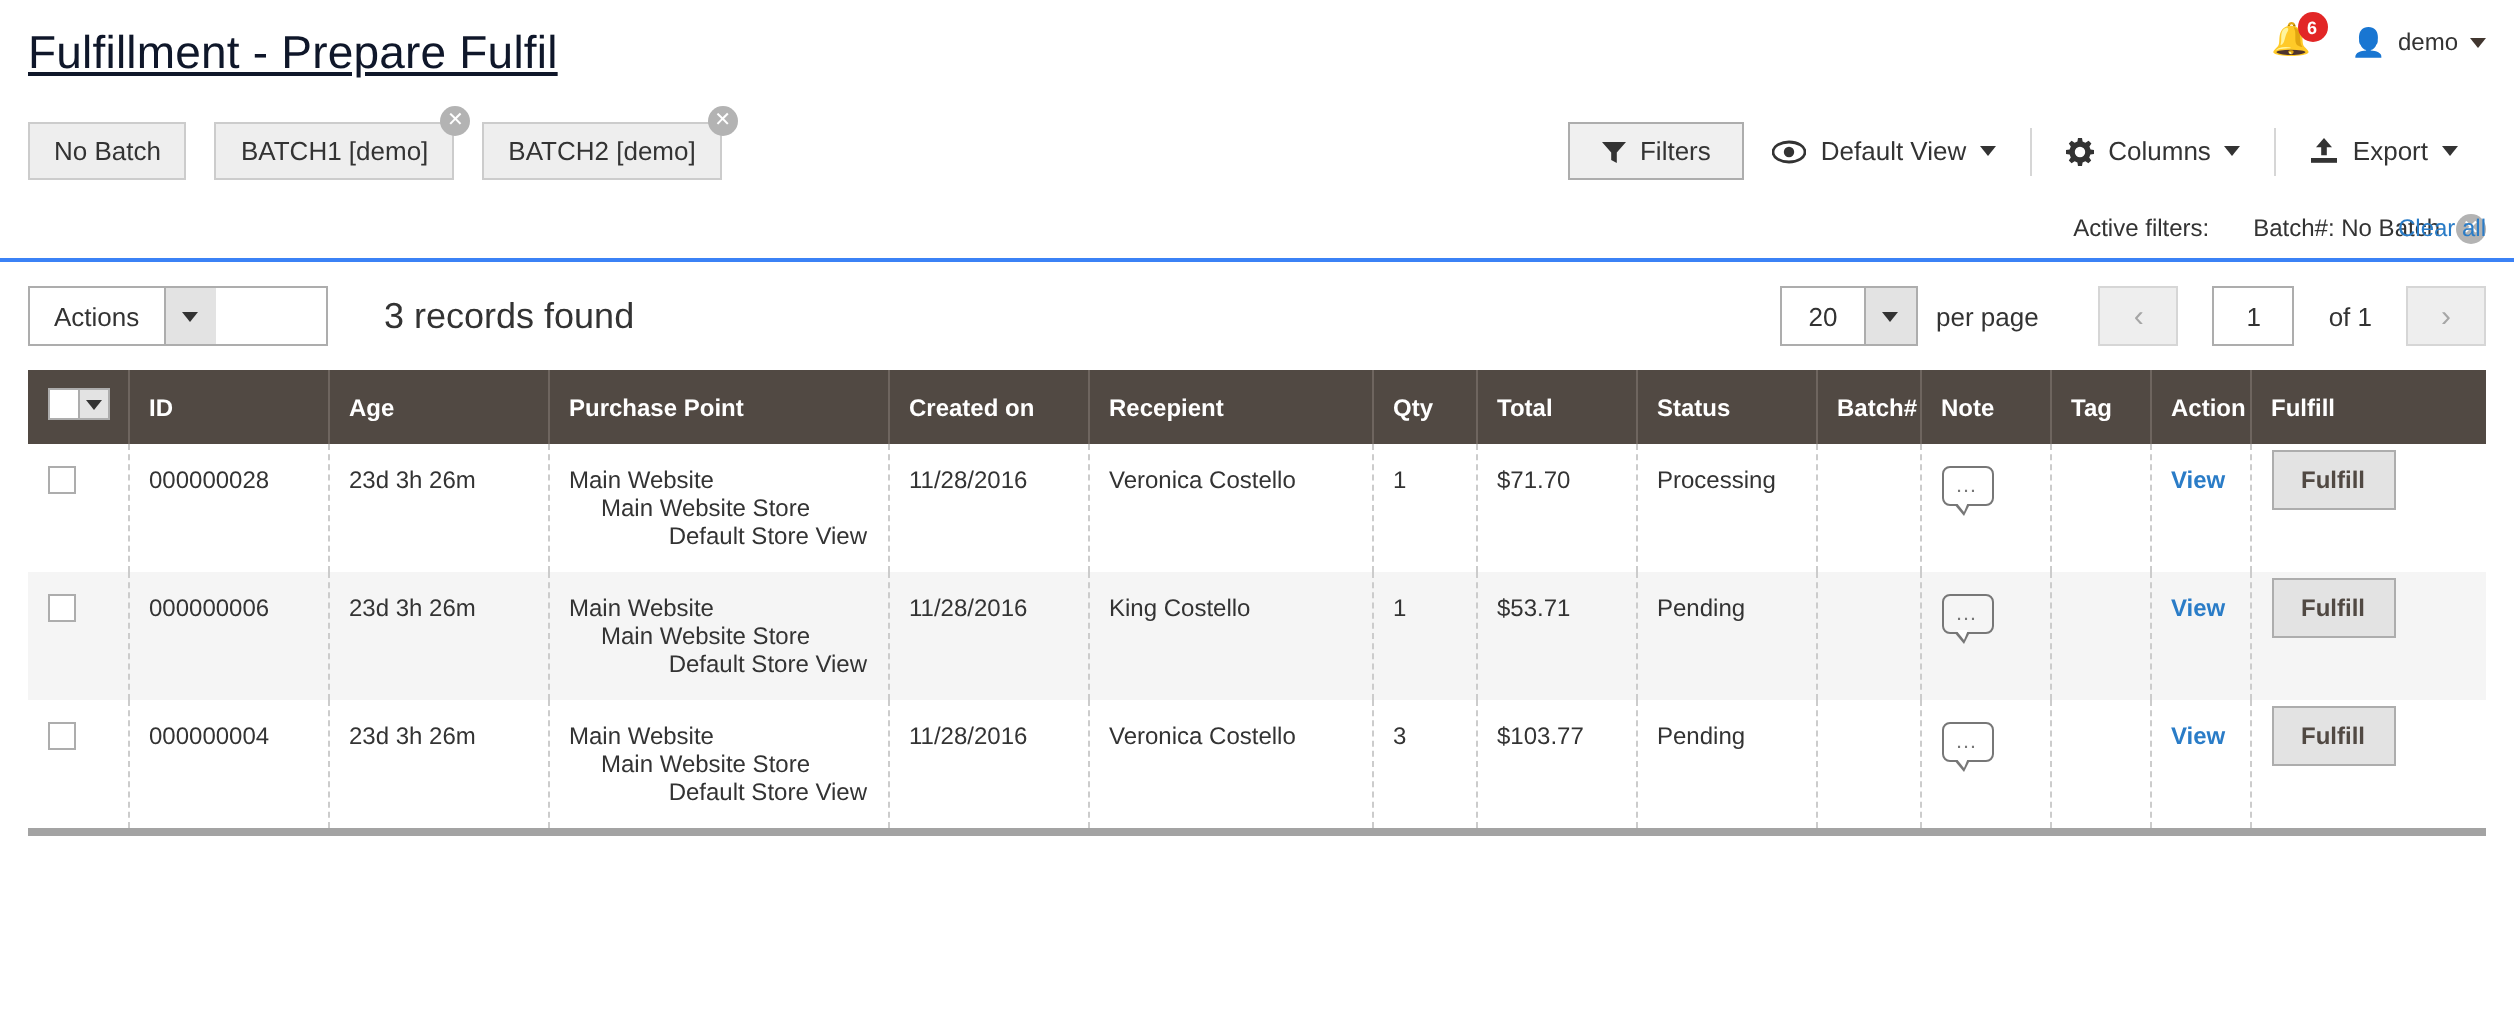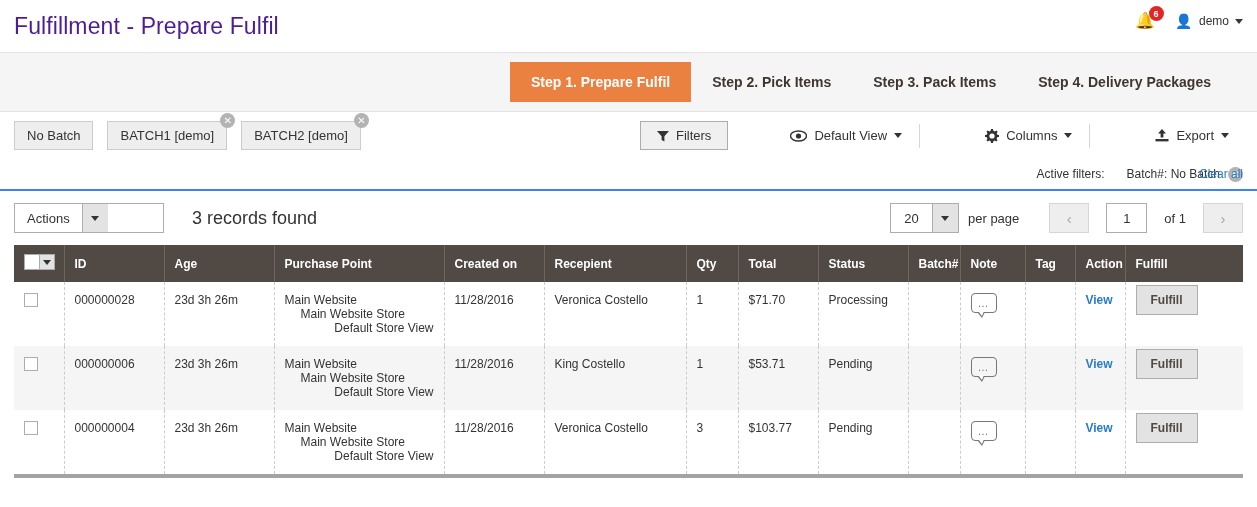--- a/index.html
+++ b/index.html
@@ -16,22 +16,23 @@
   
   .page-header {
     height: 52px;
     display: flex; align-items: center;
     padding: 0 14px;
     position: relative;
   }
   .page-title {
     font-size: 23px;
     font-weight: 400;
-    color: #4c1d95;
+    color: #0f172a;
     letter-spacing: .1px;
+    text-decoration: underline;
   }
   .header-right {
     position: absolute; right: 14px; top: 8px;
     display: flex; align-items: center; gap: 18px;
   }
   .notif { position: relative; width: 24px; height: 26px; display:flex; align-items:center; justify-content:center; cursor:pointer;}
   .bell { color: #41362f; font-size: 16px; line-height: 1; }
   .notif-badge {
     position: absolute; top: -2px; right: -6px;
     background: #e22626; color: #fff;
@@ -92,21 +93,21 @@
     cursor: pointer;
   }
   .toolbar-right {
     position: absolute; right: 14px; top: 0; height: 47px;
     display: flex; align-items: center;
   }
   .tb-btn {
     display:flex; align-items:center; gap:7px;
     font-size: 13px; color: #333;
     padding: 7px 14px;
-    cursor: pointer; white-space: nowrap; margin-left: 48px;
+    cursor: pointer; white-space: nowrap;
   }
   .tb-btn.boxed { background:#f0f0f0; border:1px solid #adadad; padding:6px 16px; }
   .tb-sep { width:1px; height:24px; background:#d6d6d6; margin: 0 3px; }
   .tb-caret { width:0;height:0;border-left:4px solid transparent;border-right:4px solid transparent;border-top:5px solid #333; }
 
   
   .filters-row {
     height: 32px;
     display: flex; align-items: center;
     padding: 0 14px;
@@ -244,26 +245,20 @@
         <span class="notif-badge">6</span>
       </div>
       <div class="user-menu">
         <span class="user-icon">👤</span>
         <span>demo</span>
         <span class="caret-down"></span>
       </div>
     </div>
   </div>
 
-  <div class="tabs-bar">
-    <div class="tab active">Step 1. Prepare Fulfil</div>
-    <div class="tab">Step 2. Pick Items</div>
-    <div class="tab">Step 3. Pack Items</div>
-    <div class="tab">Step 4. Delivery Packages</div>
-  </div>
 
   <div class="batch-row">
     <div class="batch-btns">
       <div class="batch-btn">No Batch</div>
       <div class="batch-btn">
         <span>BATCH1 [demo]</span>
         <span class="batch-close">✕</span>
       </div>
       <div class="batch-btn">
         <span>BATCH2 [demo]</span>

